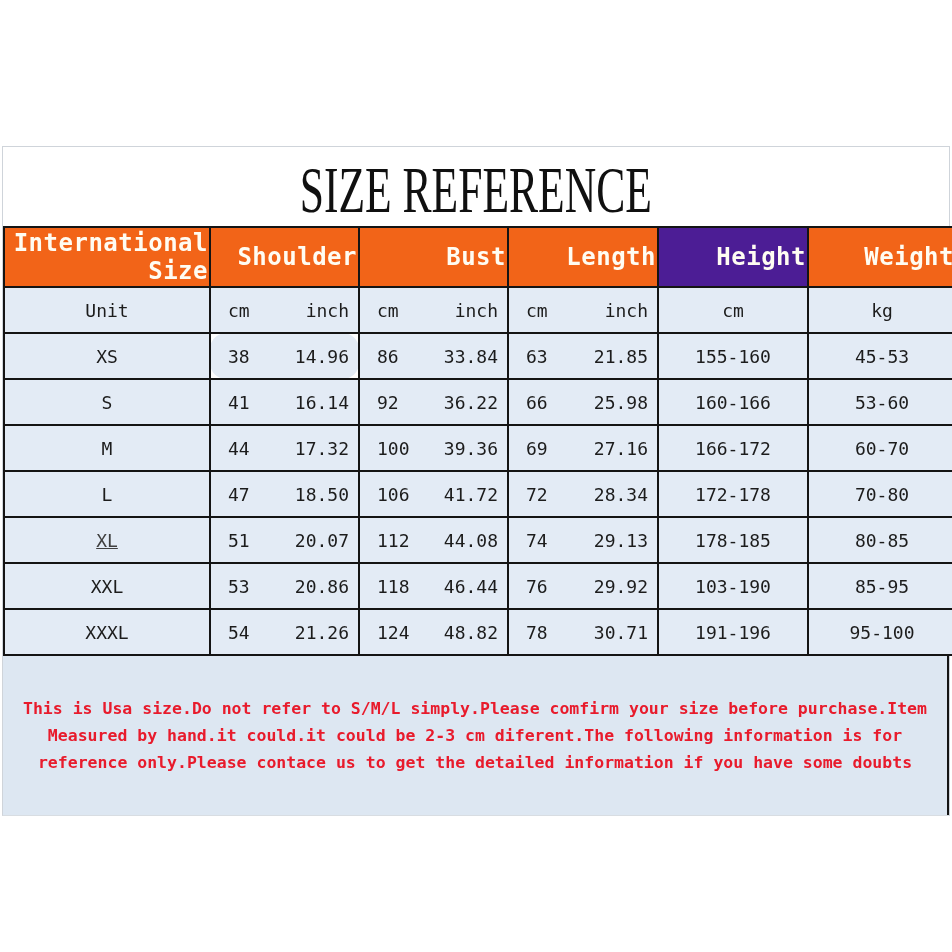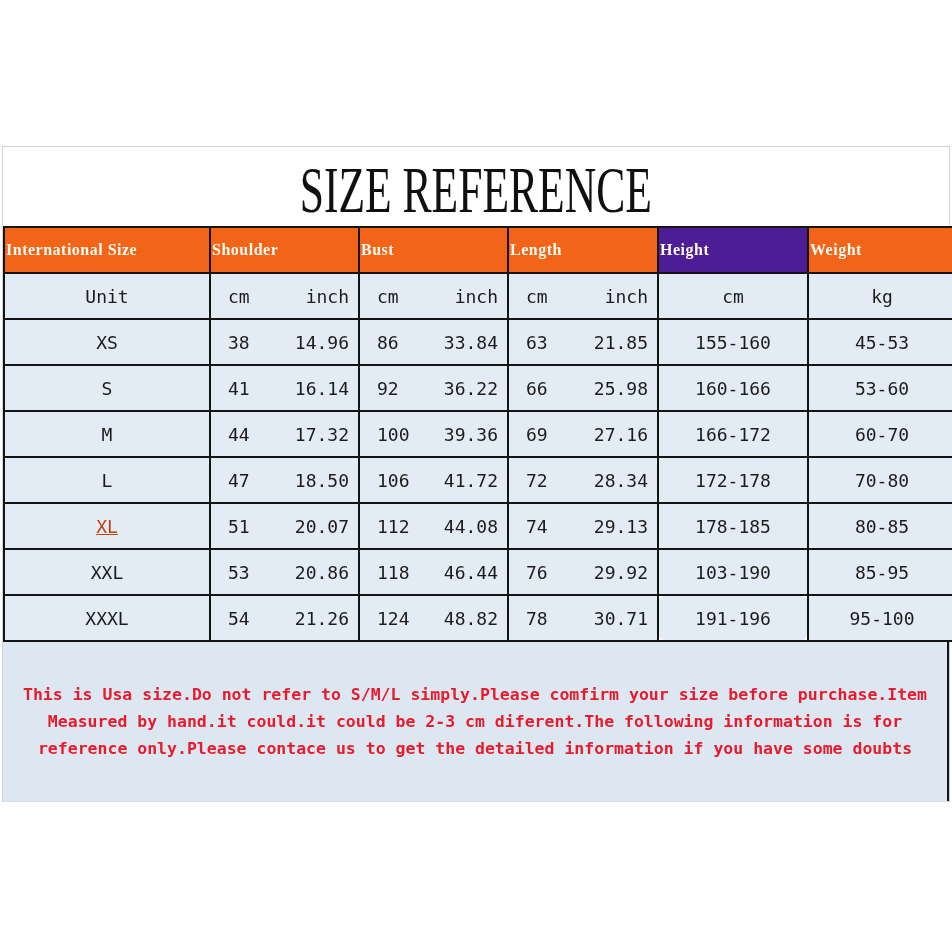--- a/index.html
+++ b/index.html
@@ -24,25 +24,24 @@
     font-family:"Liberation Serif","DejaVu Serif",serif;
     font-size:66px;font-weight:400;color:#101010;
     white-space:nowrap;display:inline-block;
     transform:scaleX(0.66);transform-origin:center;
     letter-spacing:0px;line-height:1;margin-top:6px;
   }
   table.size-table{
     width:100%;border-collapse:collapse;table-layout:fixed;
   }
   .size-table th{
-    height:42px;font-size:16px;font-weight:bold;
+    height:42px;font-size:24px;font-weight:bold;
     border:2px solid #141414;
-    text-align:left;vertical-align:middle;
+    text-align:right;vertical-align:middle;
     letter-spacing:0.5px;
-    font-family:Liberation Serif, serif;
   }
   .size-table td{
     height:42px;font-size:18px;
     border:2px solid #141414;
     text-align:center;vertical-align:middle;
   }
   .pair-cell .pair-wrap{
     display:flex;justify-content:space-between;align-items:center;
     padding:0 8px 0 16px;
   }
@@ -102,21 +101,21 @@
             <div class="pair-wrap">
               <span>cm</span>
               <span>inch</span>
             </div>
           </td>
           <td style="background: rgb(227, 235, 245); color: rgb(28, 28, 28);">cm</td>
           <td style="background: rgb(227, 235, 245); color: rgb(28, 28, 28);">kg</td>
         </tr>
         <tr>
           <td style="background: rgb(227, 235, 245); color: rgb(28, 28, 28);">XS</td>
-          <td class="pair-cell" style="background: rgb(227, 235, 245); color: rgb(28, 28, 28);">
+          <td class="pair-cell" style="background: rgb(227, 235, 245); color: rgb(28, 28, 28); border-radius: 16px;">
             <div class="pair-wrap">
               <span>38</span>
               <span>14.96</span>
             </div>
           </td>
           <td class="pair-cell" style="background: rgb(227, 235, 245); color: rgb(28, 28, 28);">
             <div class="pair-wrap">
               <span>86</span>
               <span>33.84</span>
             </div>
@@ -193,21 +192,21 @@
           <td class="pair-cell" style="background: rgb(227, 235, 245); color: rgb(28, 28, 28);">
             <div class="pair-wrap">
               <span>72</span>
               <span>28.34</span>
             </div>
           </td>
           <td style="background: rgb(227, 235, 245); color: rgb(28, 28, 28);">172-178</td>
           <td style="background: rgb(227, 235, 245); color: rgb(28, 28, 28);">70-80</td>
         </tr>
         <tr>
-          <td style="background: rgb(227, 235, 245); color: #c2410c; text-decoration: underline;">XL</td>
+          <td style="background: rgb(227, 235, 245); color: #404040; text-decoration: underline;">XL</td>
           <td class="pair-cell" style="background: rgb(227, 235, 245); color: rgb(28, 28, 28);">
             <div class="pair-wrap">
               <span>51</span>
               <span>20.07</span>
             </div>
           </td>
           <td class="pair-cell" style="background: rgb(227, 235, 245); color: rgb(28, 28, 28);">
             <div class="pair-wrap">
               <span>112</span>
               <span>44.08</span>
@@ -258,21 +257,21 @@
               <span>124</span>
               <span>48.82</span>
             </div>
           </td>
           <td class="pair-cell" style="background: rgb(227, 235, 245); color: rgb(28, 28, 28);">
             <div class="pair-wrap">
               <span>78</span>
               <span>30.71</span>
             </div>
           </td>
-          <td style="background: rgb(227, 235, 245); color: rgb(28, 28, 28); border-radius: 9px;">191-196</td>
+          <td style="background: rgb(227, 235, 245); color: rgb(28, 28, 28);">191-196</td>
           <td style="background: rgb(227, 235, 245); color: rgb(28, 28, 28);">95-100</td>
         </tr>
       </tbody>
   </table>
 
   <div class="note-area" id="note-area" style="background: rgb(221, 231, 242); color: rgb(232, 27, 44);">
       <div>This is Usa size.Do not refer to S/M/L simply.Please comfirm your size before purchase.Item</div>
       <div>Measured by hand.it could.it could be 2-3 cm diferent.The following information is for</div>
       <div>reference only.Please contace us to get the detailed information if you have some doubts</div>
     </div>

